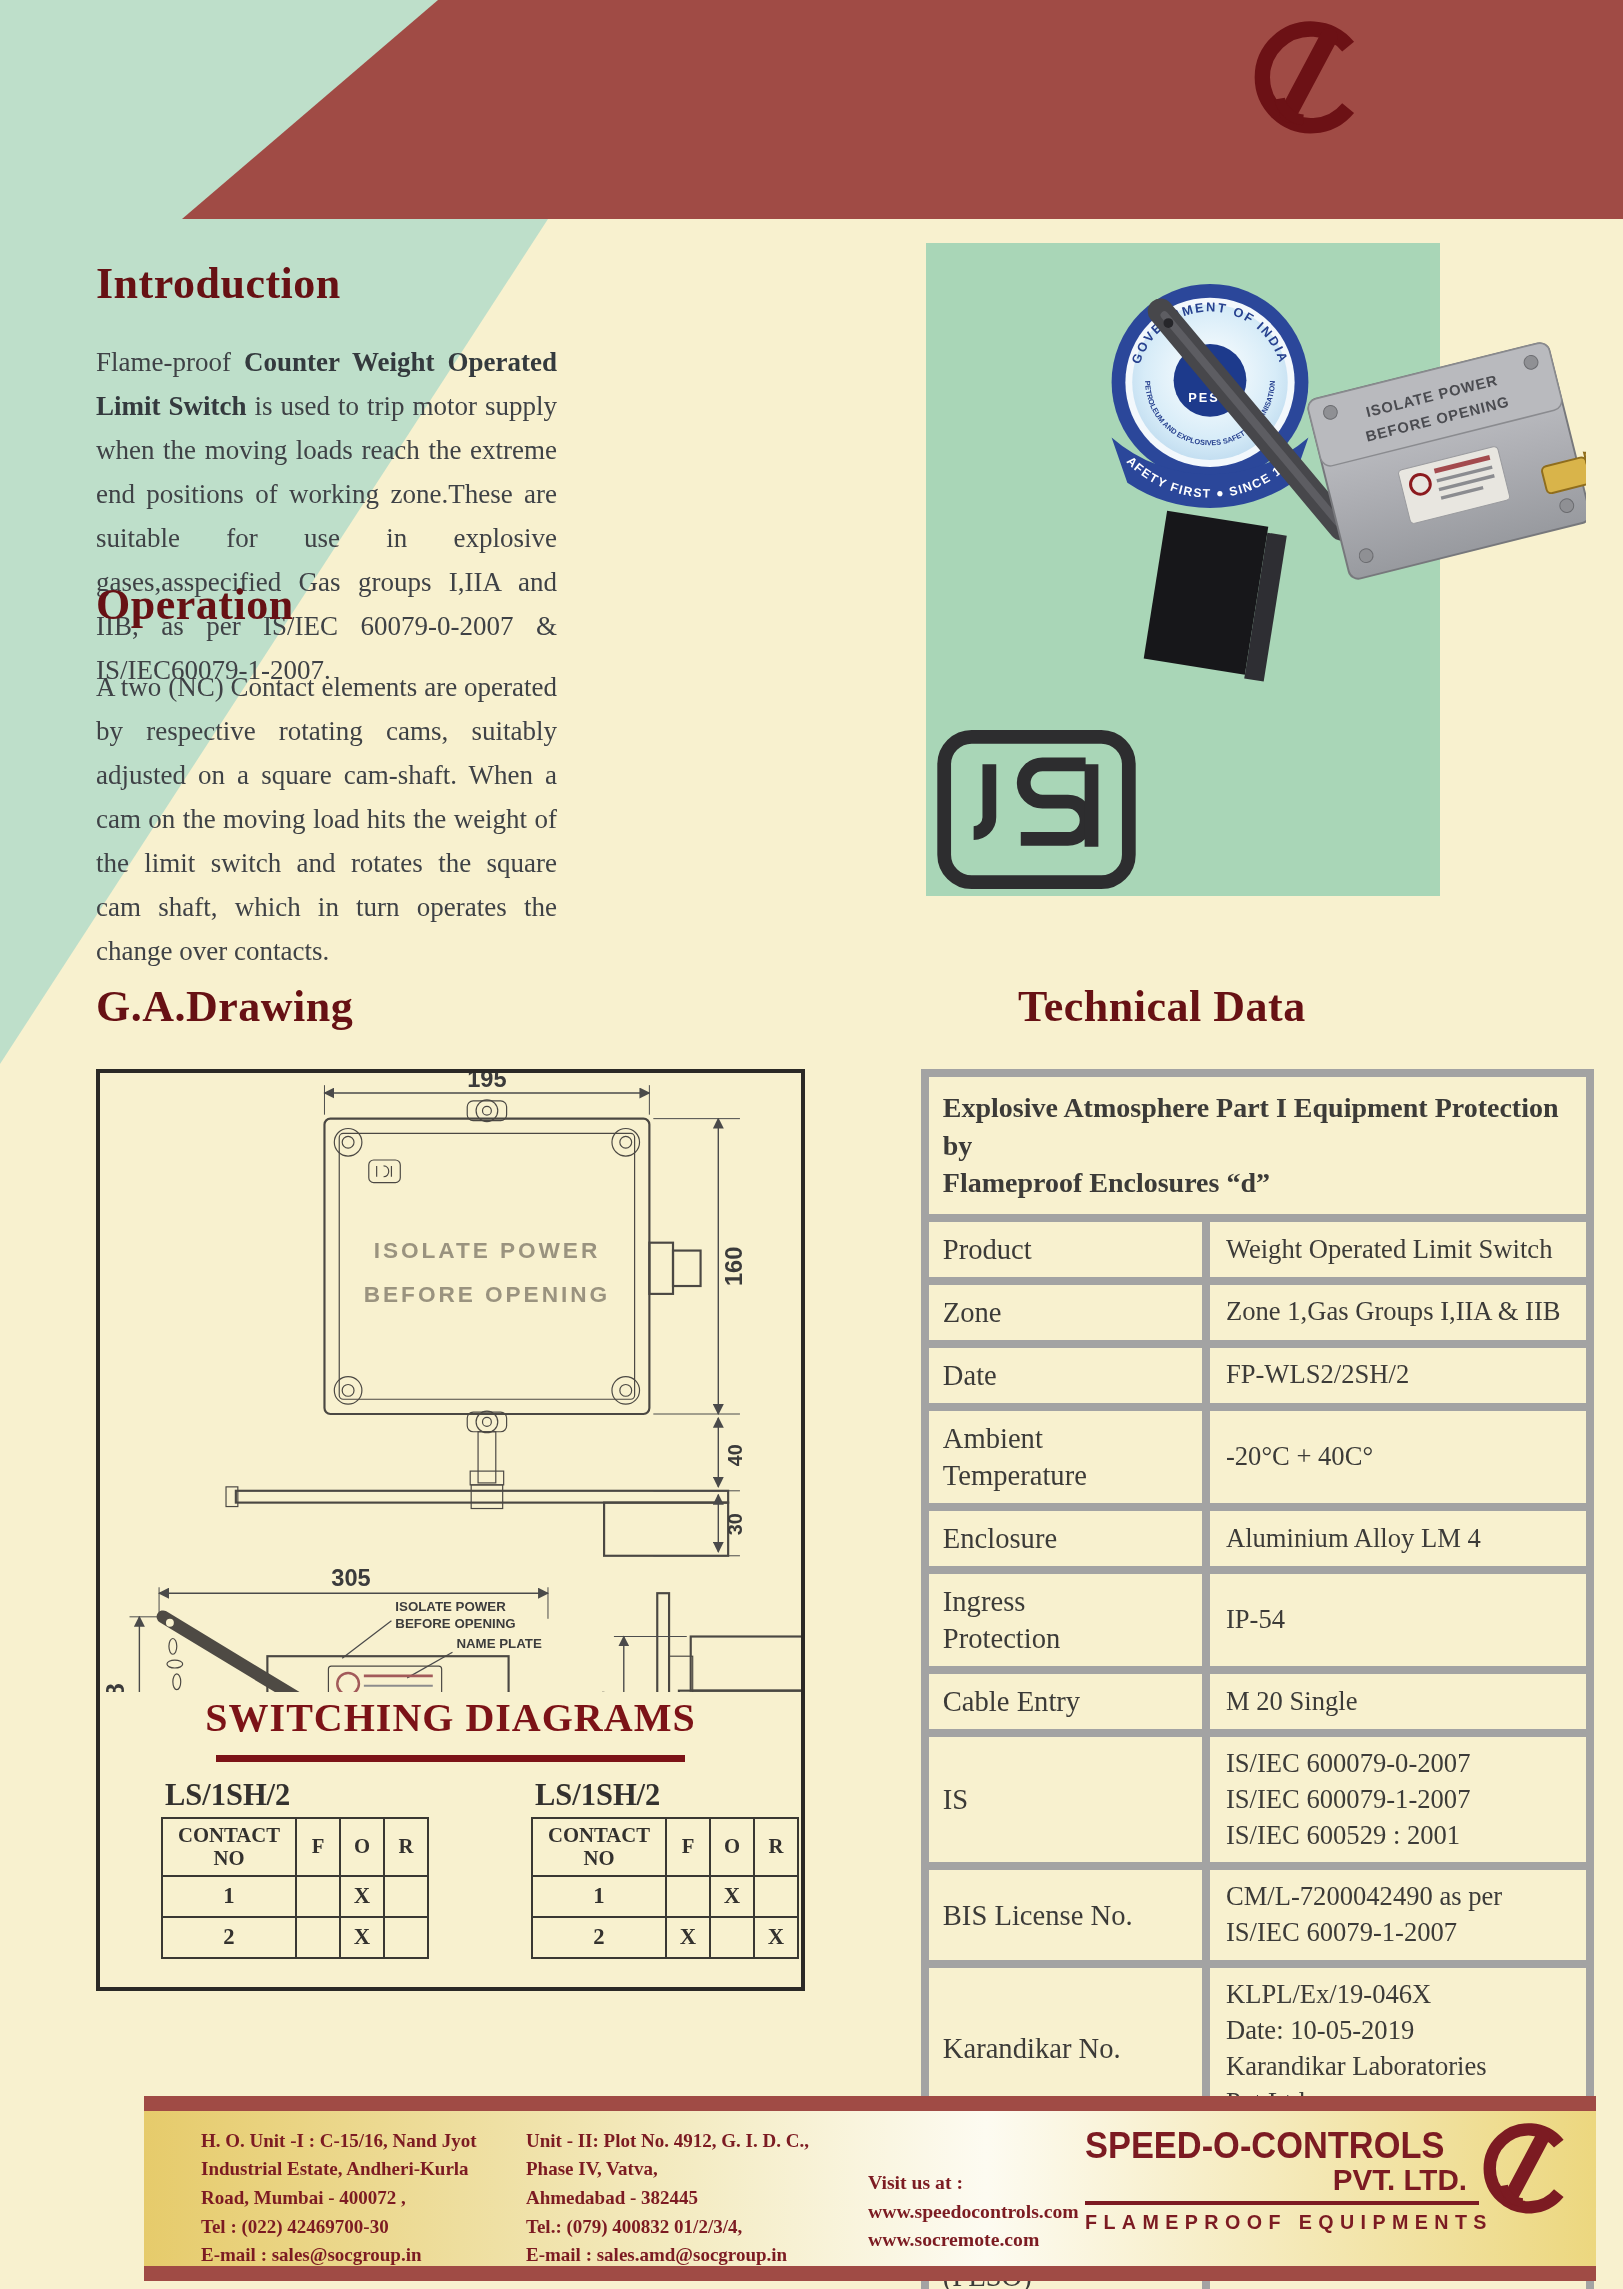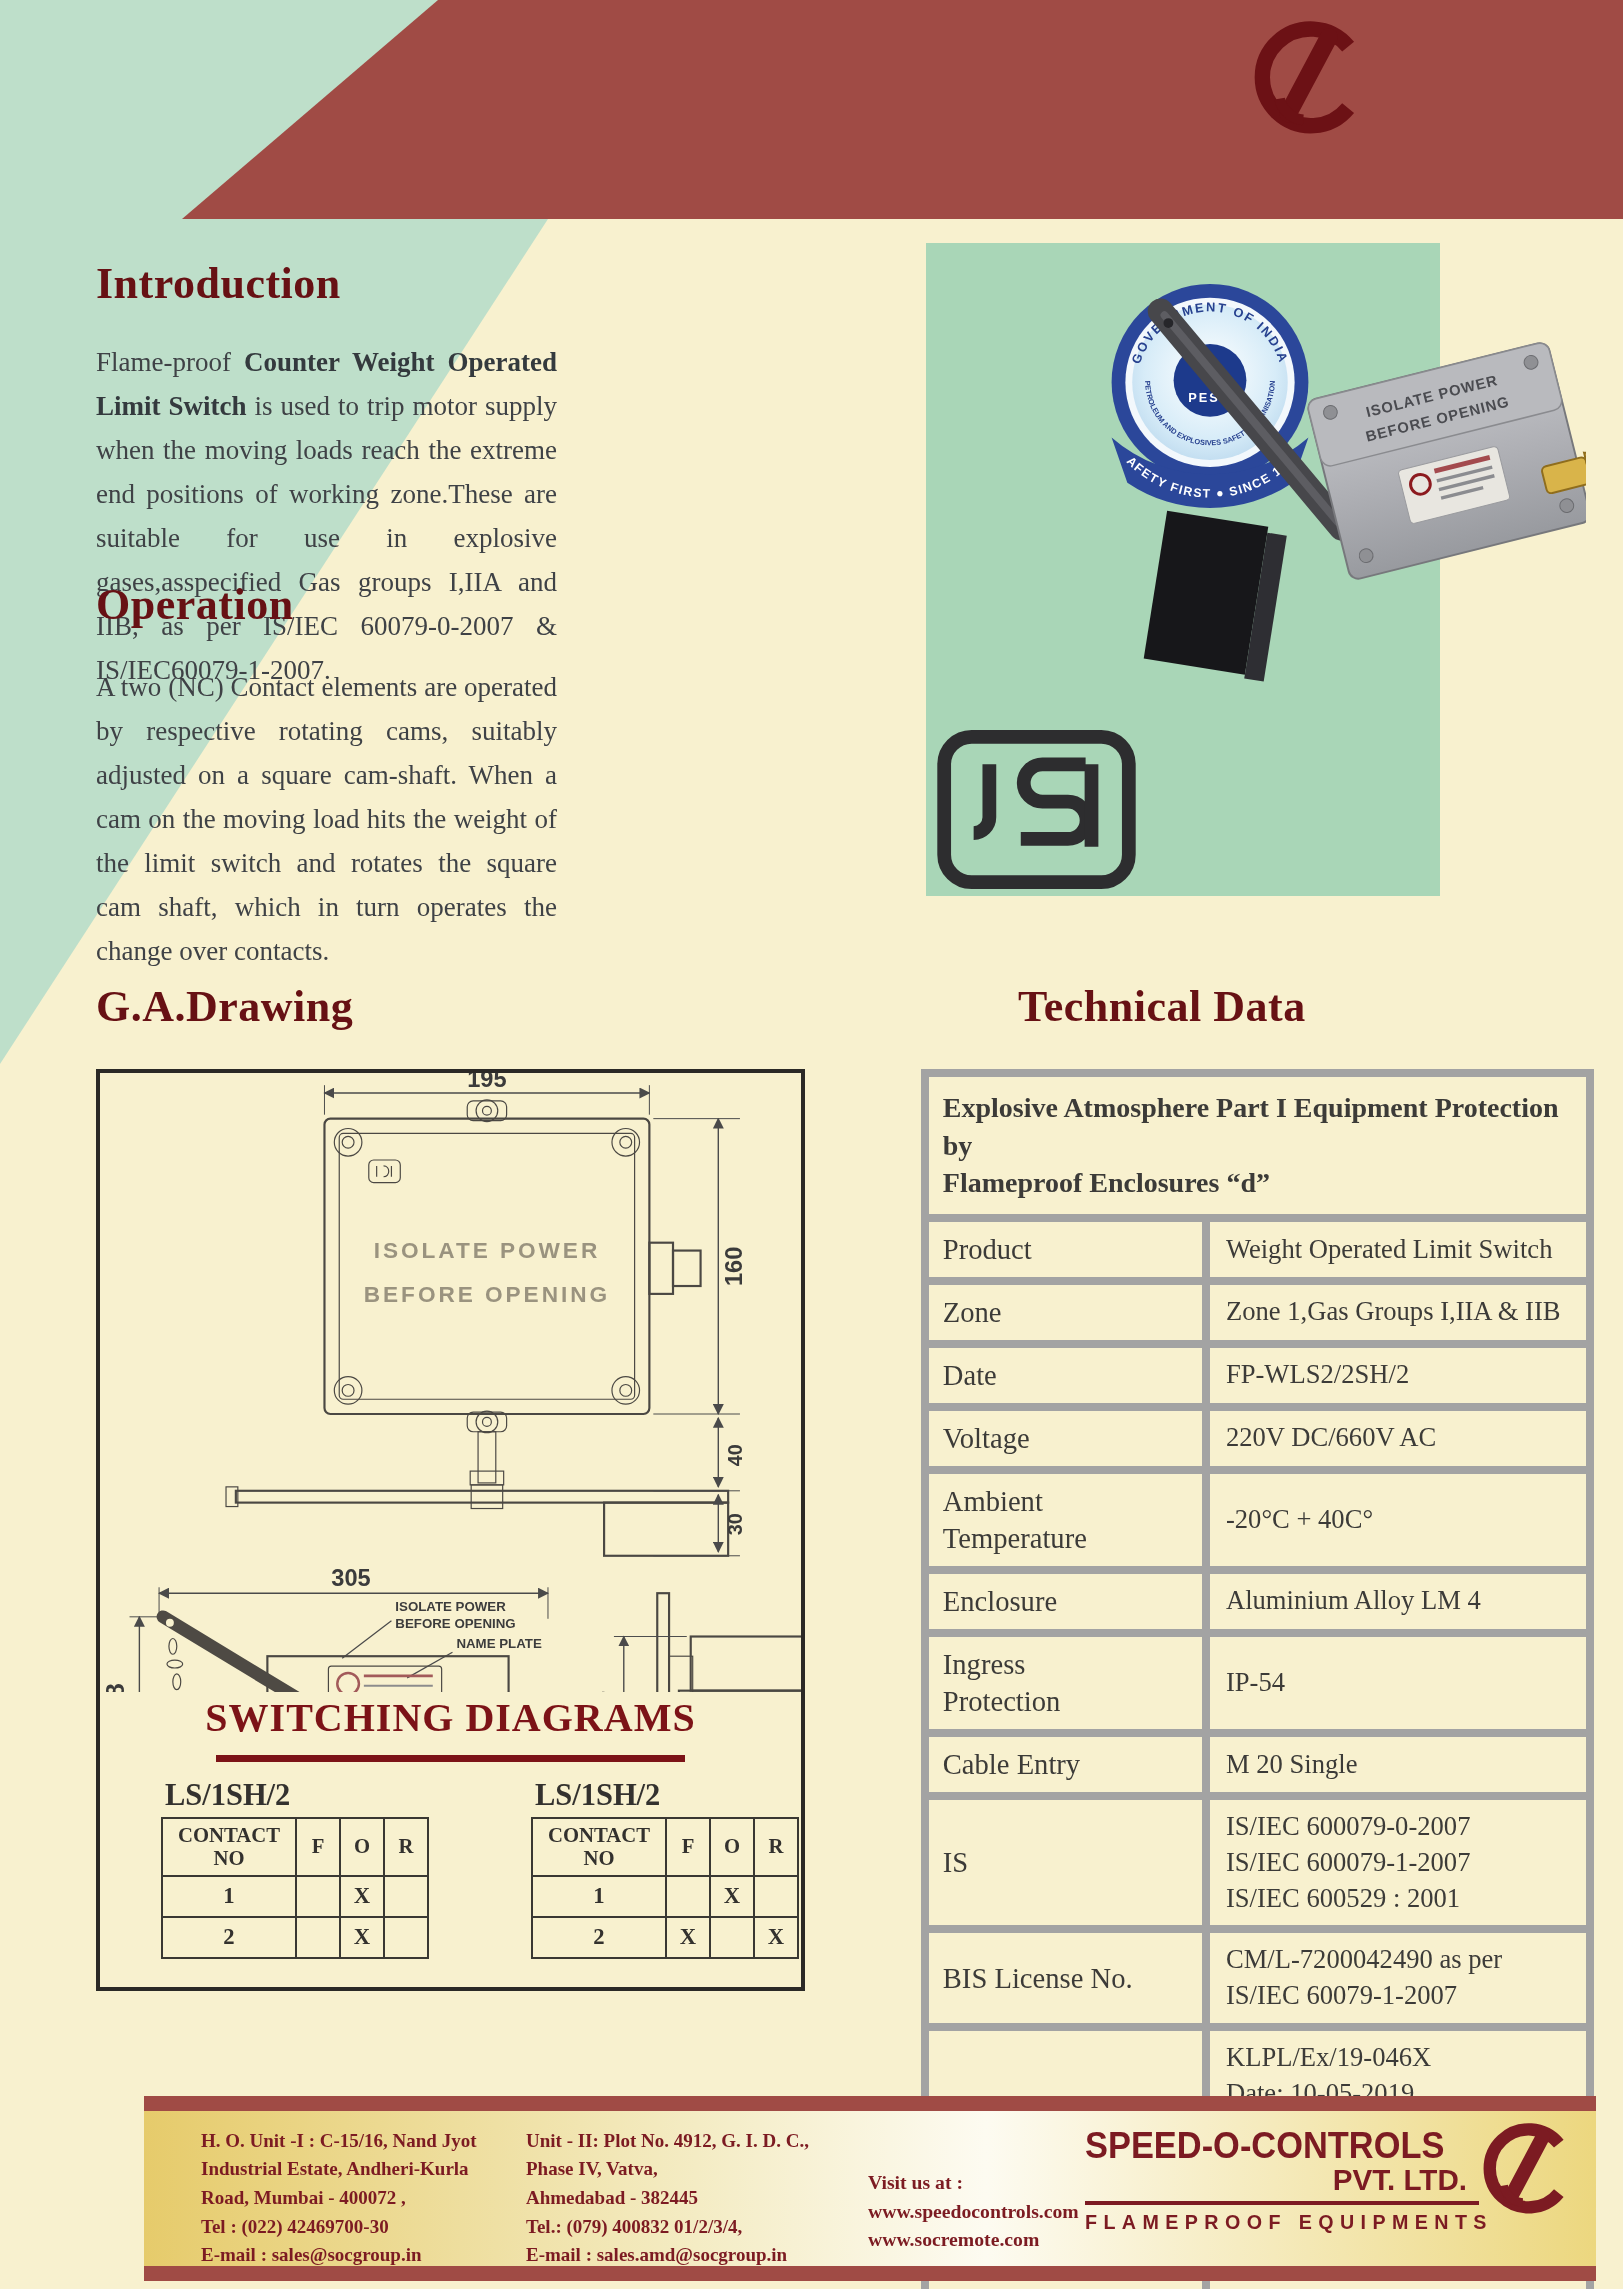--- a/index.html
+++ b/index.html
@@ -399,24 +399,20 @@
       <td class="lb">Product</td>
       <td class="vl">Weight Operated Limit Switch</td>
     </tr>
     <tr>
       <td class="lb">Zone</td>
       <td class="vl">Zone 1,Gas Groups I,IIA &amp; IIB</td>
     </tr>
     <tr>
       <td class="lb">Date</td>
       <td class="vl">FP-WLS2/2SH/2</td>
-    </tr>
-    <tr>
-      <td class="lb">Voltage</td>
-      <td class="vl">220V DC/660V AC</td>
     </tr>
     <tr>
       <td class="lb">Ambient
 Temperature</td>
       <td class="vl">-20°C + 40C°</td>
     </tr>
     <tr>
       <td class="lb">Enclosure</td>
       <td class="vl">Aluminium Alloy LM 4</td>
     </tr>

